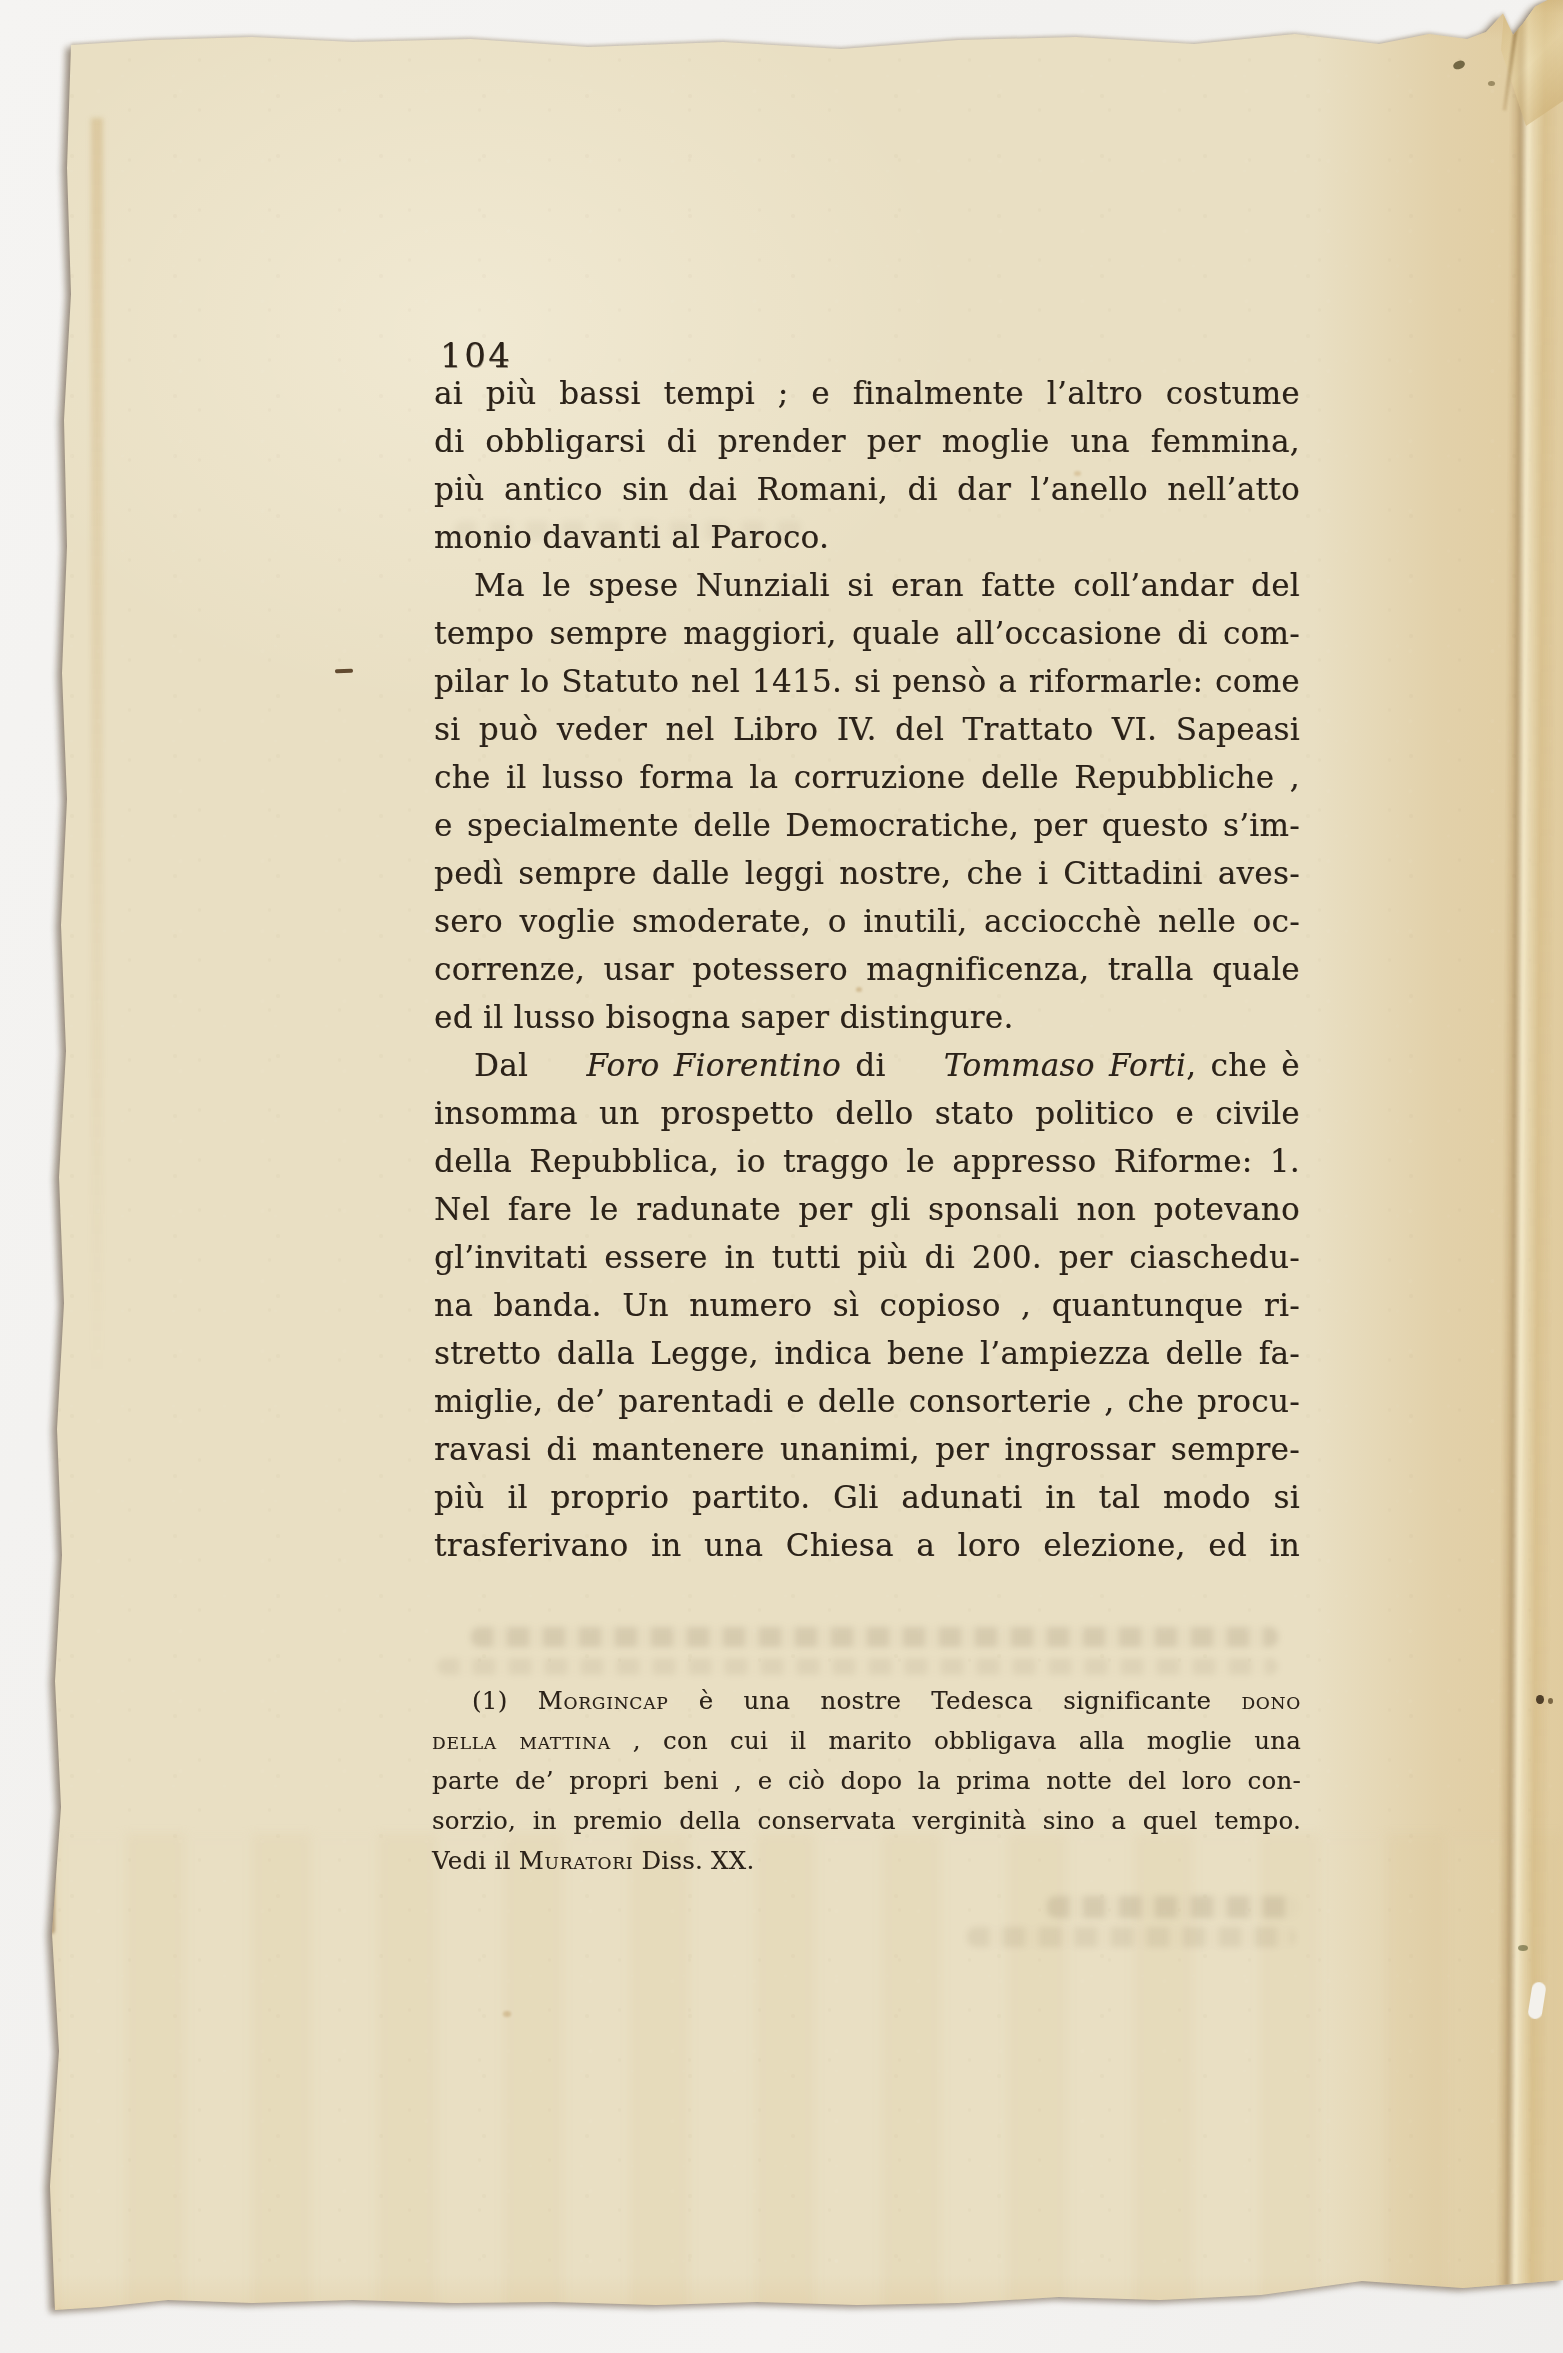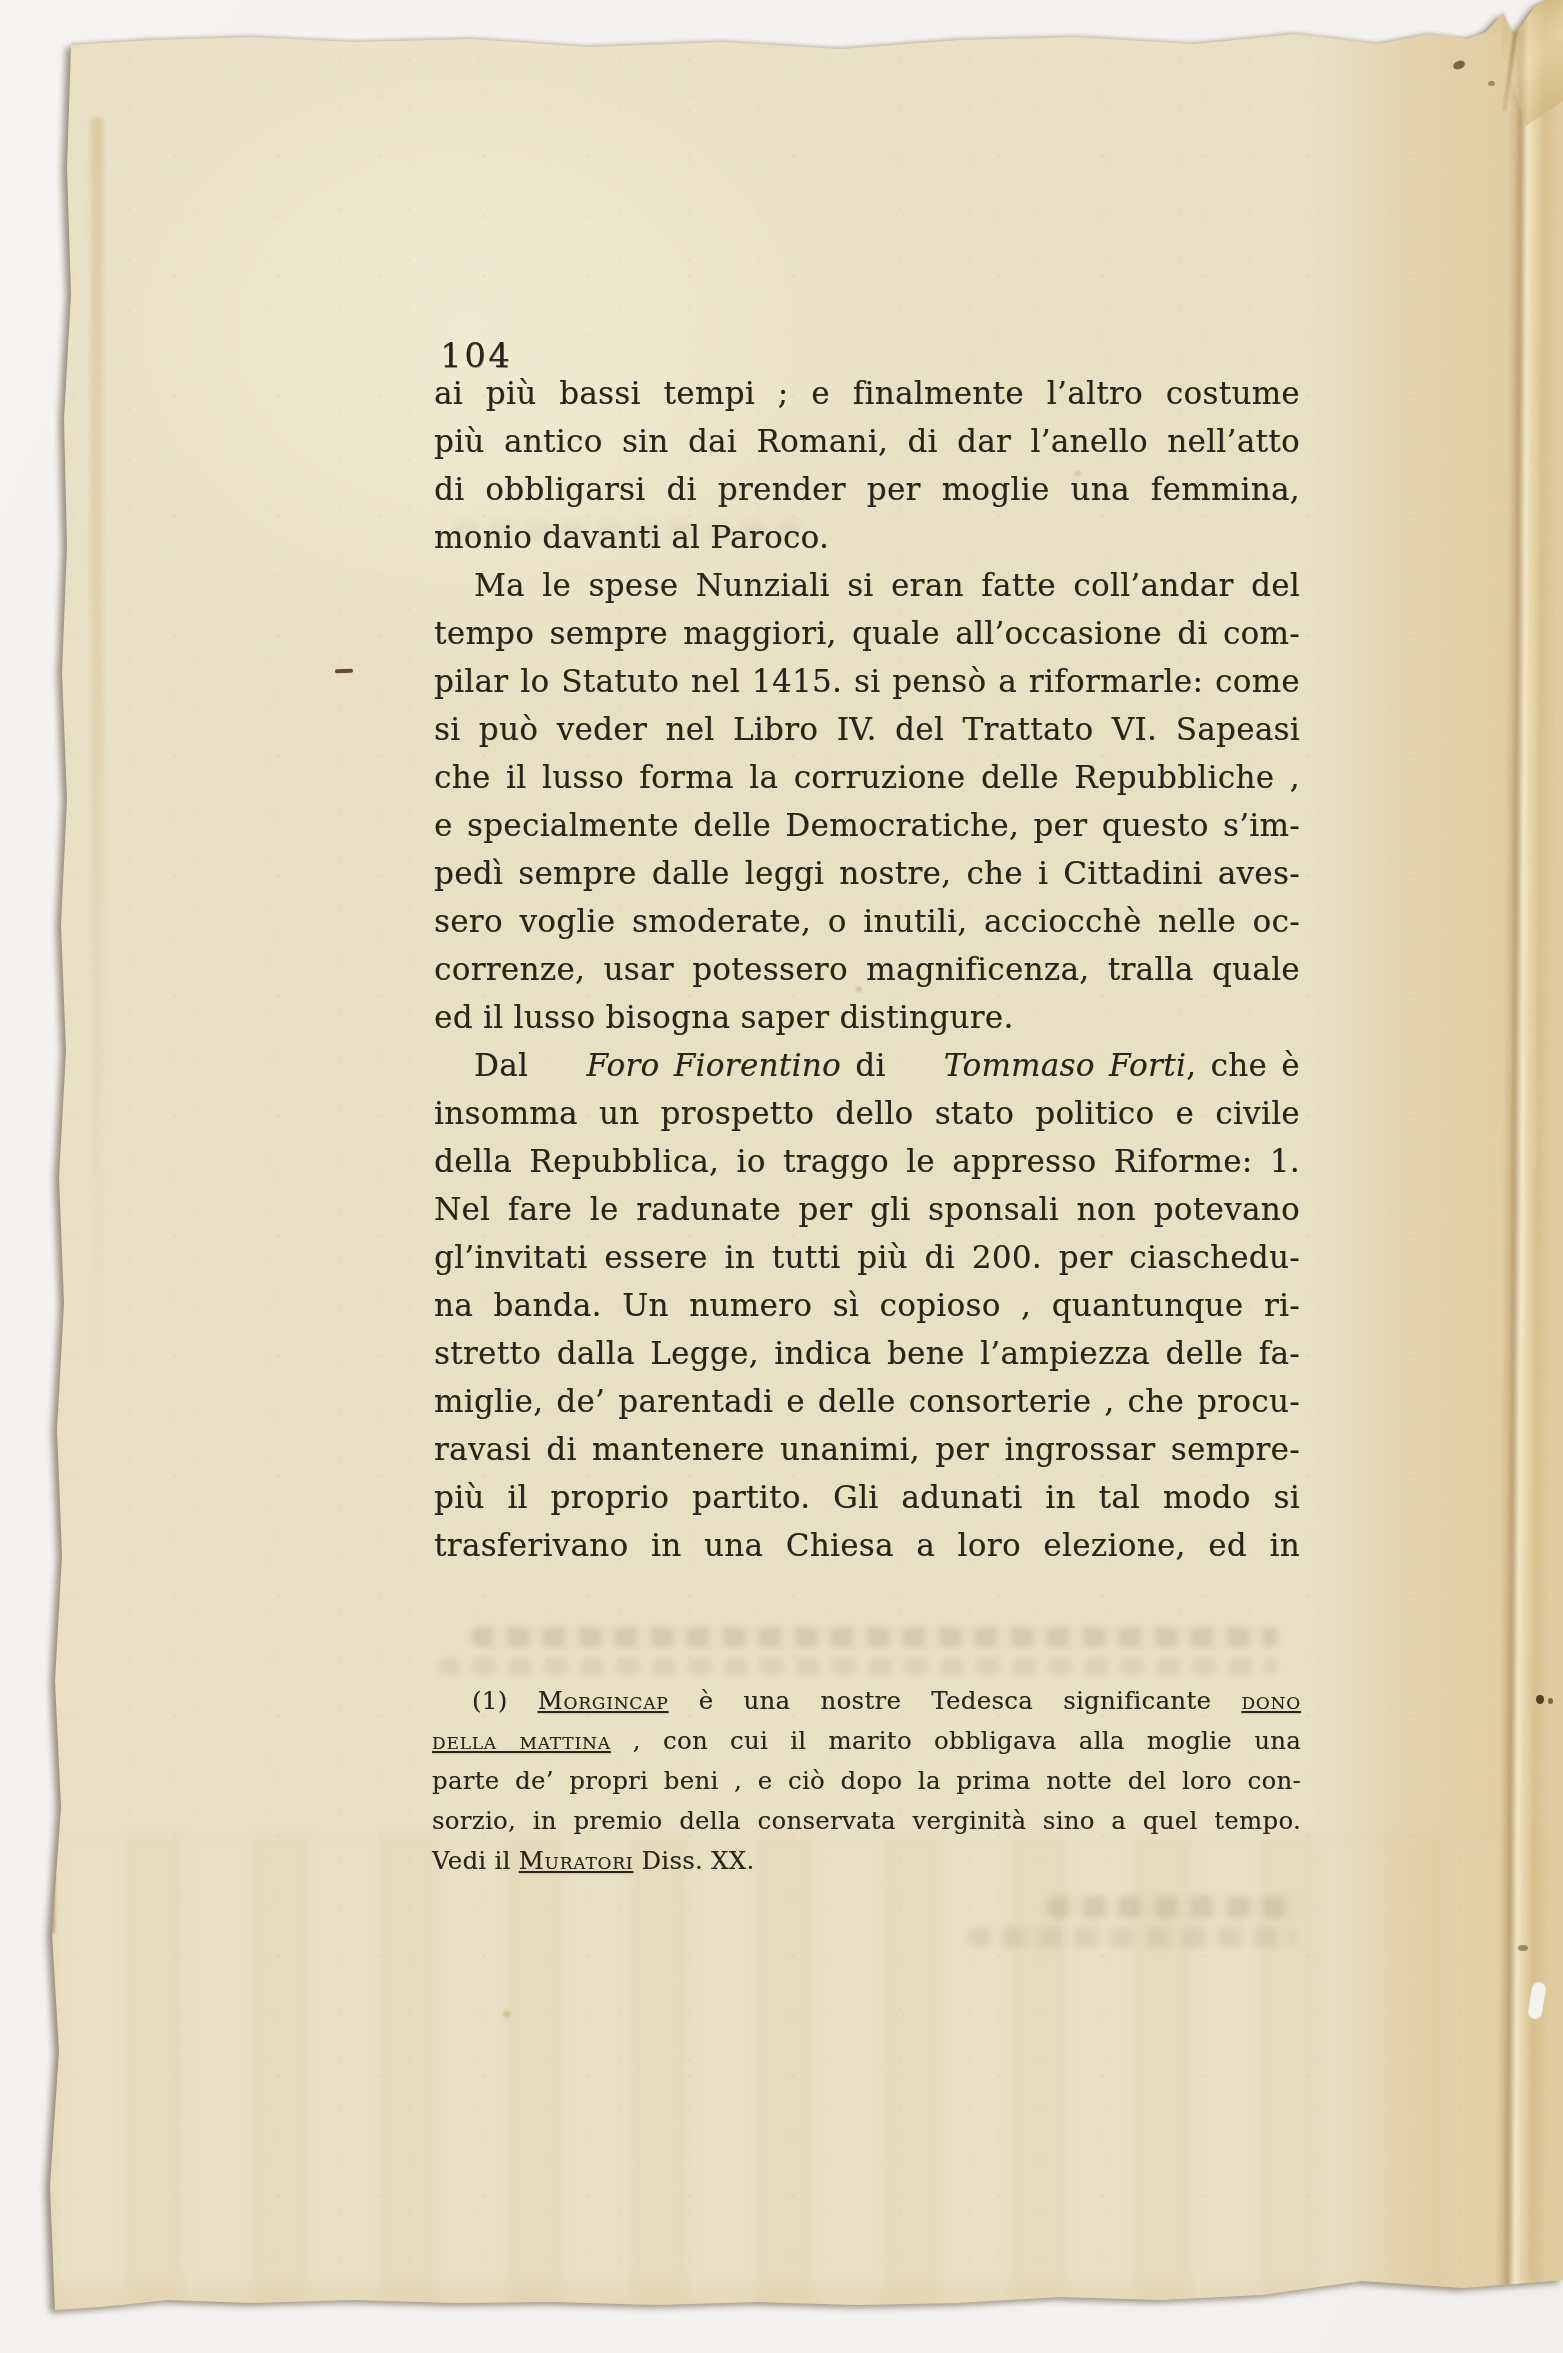--- a/index.html
+++ b/index.html
@@ -58,21 +58,21 @@
     font-size:31px;letter-spacing:0.3px;
     text-shadow:0.4px 0.4px 0.4px rgba(43,34,25,.38);}
   .m-line{height:48px;text-align:justify;text-align-last:justify;overflow:visible;}
   .foot{position:absolute;left:432px;top:1686px;width:869px;
     font-size:24.4px;letter-spacing:0.3px;
     text-shadow:0.3px 0.3px 0.3px rgba(43,34,25,.38);}
   .f-line{height:40px;text-align:justify;text-align-last:justify;}
   .indent{padding-left:40px;}
   .end{text-align-last:left;}
   .i{font-style:italic;margin-left:44px;}
-  .sc{font-variant:small-caps;letter-spacing:0.8px;text-decoration:underline;}
+  .sc{font-variant:small-caps;letter-spacing:0.8px;}
 </style>
 </head>
 <body>
 
 <div class="scan">
   <div class="paper-shadow">
     <div class="paper">
       <div class="noise"></div>
       <div class="streaks"></div>
       <div class="left-stain"></div>
@@ -96,22 +96,22 @@
       <div class="ghost" style="left:437px;top:1658px;width:841px;height:17px;opacity:.6;"></div>
       <div class="ghost" style="left:1047px;top:1896px;width:252px;height:22px;"></div>
       <div class="ghost" style="left:967px;top:1927px;width:328px;height:20px;opacity:.7;"></div>
       <div class="ghost" style="left:454px;top:521px;width:353px;height:18.5px;opacity:.4;"></div>
 
       <div class="content">
         <div class="pagenum">104</div>
         <div class="margin-dash"></div>
         <div class="main">
             <div class="m-line"><span>ai più bassi tempi ; e finalmente l’altro costume</span></div>
+            <div class="m-line"><span>di obbligarsi di prender per moglie una femmina,</span></div>
             <div class="m-line"><span>più antico sin dai Romani, di dar l’anello nell’atto</span></div>
-            <div class="m-line"><span>di obbligarsi di prender per moglie una femmina,</span></div>
             <div class="m-line end"><span>monio davanti al Paroco.</span></div>
             <div class="m-line indent"><span>Ma le spese Nunziali si eran fatte coll’andar del</span></div>
             <div class="m-line"><span>tempo sempre maggiori, quale all’occasione di com-</span></div>
             <div class="m-line"><span>pilar lo Statuto nel 1415. si pensò a riformarle: come</span></div>
             <div class="m-line"><span>si può veder nel Libro IV. del Trattato VI. Sapeasi</span></div>
             <div class="m-line"><span>che il lusso forma la corruzione delle Repubbliche ,</span></div>
             <div class="m-line"><span>e specialmente delle Democratiche, per questo s’im-</span></div>
             <div class="m-line"><span>pedì sempre dalle leggi nostre, che i Cittadini aves-</span></div>
             <div class="m-line"><span>sero voglie smoderate, o inutili, acciocchè nelle oc-</span></div>
             <div class="m-line"><span>correnze, usar potessero magnificenza, tralla quale</span></div>

